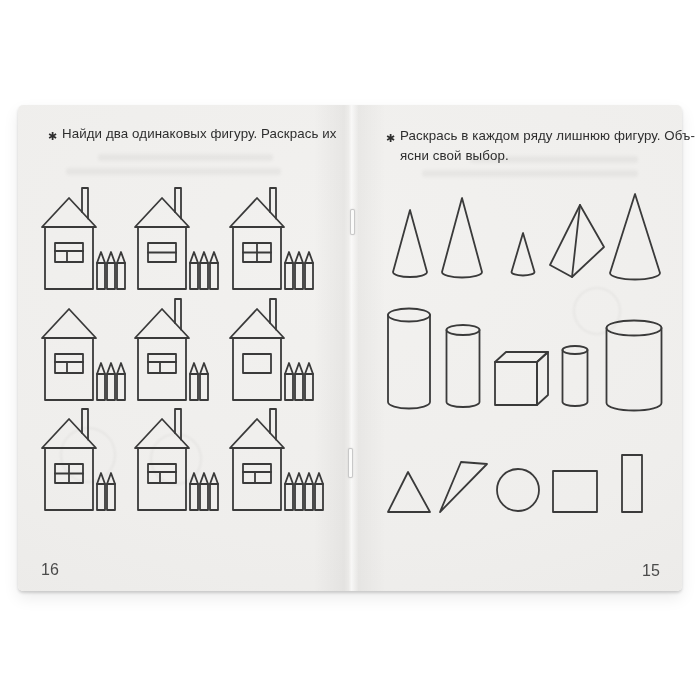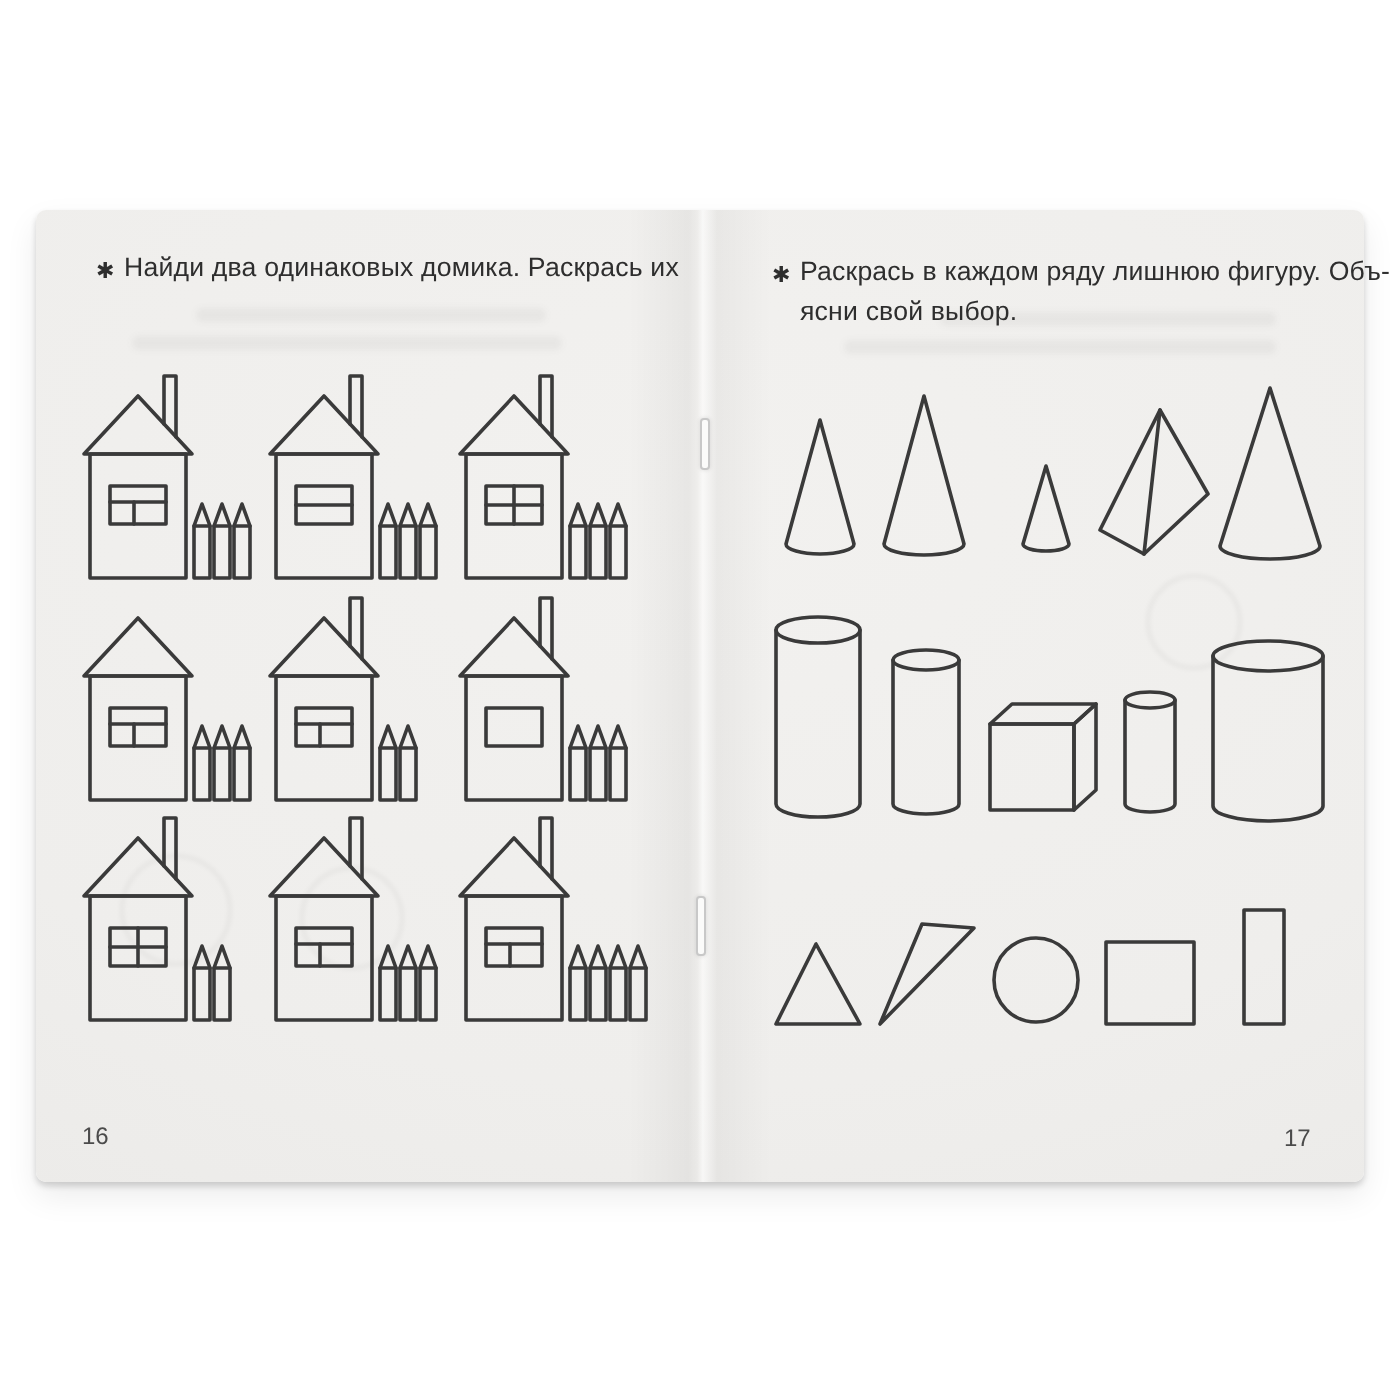--- a/index.html
+++ b/index.html
@@ -26,21 +26,21 @@
   .staple-top{left:332px;top:104px;height:24px;}
   .staple-bottom{left:330px;top:343px;height:28px;}
   .task{
     position:absolute;width:305px;color:#2e2e2e;font-size:13.3px;line-height:20px;
     letter-spacing:.1px;padding-left:14px;
   }
   .task .line{display:block;white-space:nowrap;}
   .task .bullet{position:absolute;left:0;top:2px;font-size:11px;color:#2e2e2e;}
   .task-left{left:30px;top:19px;}
   .task-right{left:368px;top:21px;}
-  .pagenum{position:absolute;font-size:12px;color:#4b4b4b;}
+  .pagenum{position:absolute;font-size:16px;color:#4b4b4b;}
   .pagenum-left{left:23px;top:456px;}
   .pagenum-right{left:624px;top:457px;}
   .art{position:absolute;left:0;top:0;width:664px;height:486px;display:block;}
   .ghost{
     position:absolute;background:rgba(60,60,60,.05);filter:blur(1.5px);
     border-radius:3px;pointer-events:none;
   }
   .ghost-arc{
     position:absolute;background:none;border:2px solid rgba(0,0,0,.04);
     border-radius:50%;filter:blur(1px);pointer-events:none;
@@ -235,24 +235,24 @@
             <rect x="535" y="366" width="44" height="41"></rect>
           </g>
           <g>
             <rect x="604" y="350" width="20" height="57"></rect>
           </g>
         </g>
       </svg>
 
     <div class="task task-left">
       <span class="bullet">✱</span>
-      <span class="line">Найди два одинаковых домика. Раскрась их</span>
+      <span class="line">Найди два одинаковых фигуру. Раскрась их</span>
     </div>
     <div class="task task-right">
       <span class="bullet">✱</span>
       <span class="line">Раскрась в каждом ряду лишнюю фигуру. Объ-</span>
       <span class="line">ясни свой выбор.</span>
     </div>
 
     <div class="pagenum pagenum-left">16</div>
-    <div class="pagenum pagenum-right">17</div>
+    <div class="pagenum pagenum-right">15</div>
   </div>
 </div>
 
 </body></html>

